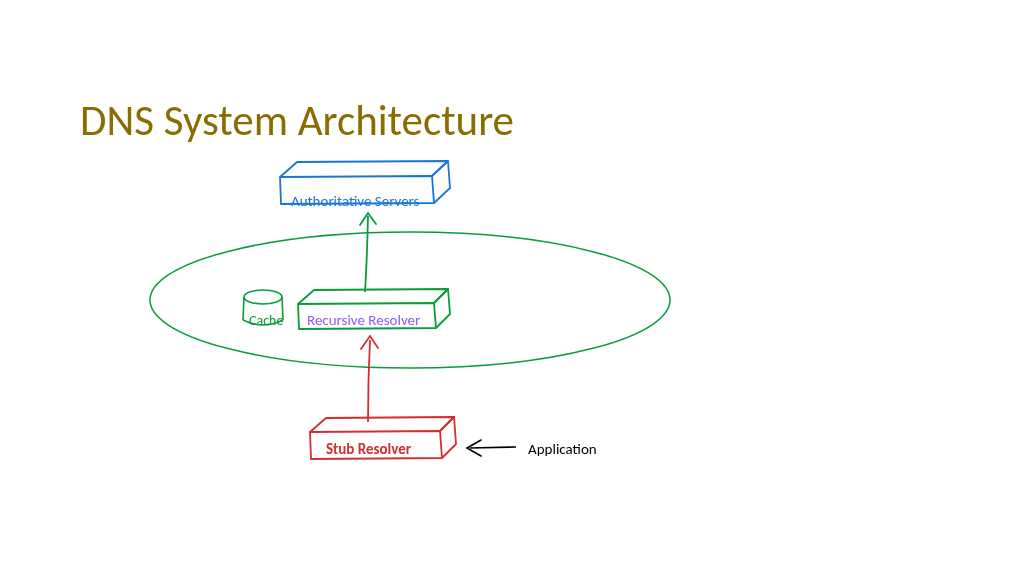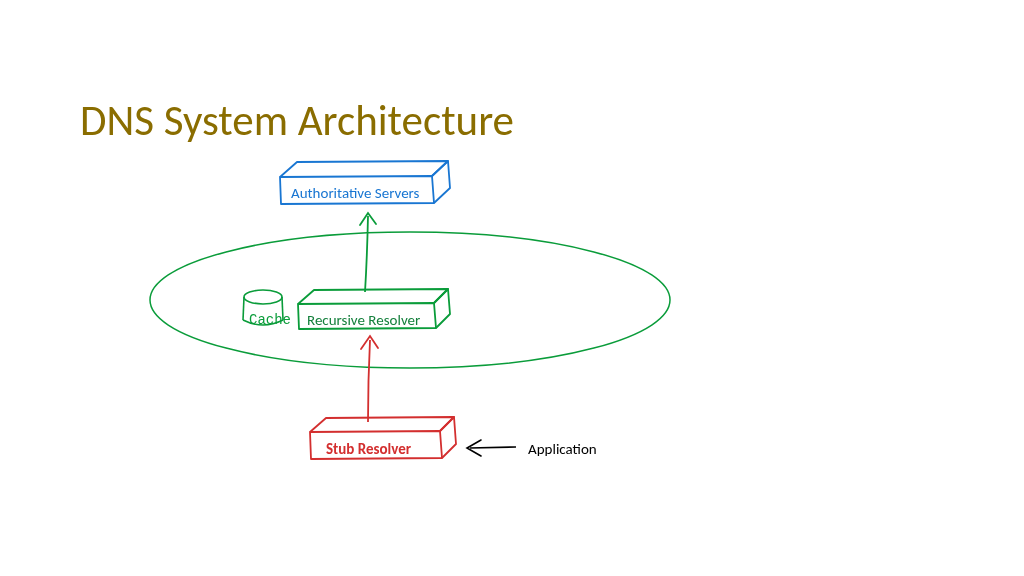--- a/index.html
+++ b/index.html
@@ -25,23 +25,23 @@
       top: 0;
       left: 0;
       width: 1024px;
       height: 576px;
       pointer-events: none;
     }
     .label {
       position: absolute;
       font-size: 15px;
     }
-    .auth-label { color: #1976d2; top: 184px; left: 291px; }
-    .cache-label { color: #0a9c3a; top: 312px; left: 249px; font-size: 14px; font-family: Liberation Mono, monospace; }
-    .recursive-label { color: #15803d; top: 311px; left: 307px; }
+    .auth-label { color: #1976d2; top: 192px; left: 291px; }
+    .cache-label { color: #0a9c3a; top: 312px; left: 249px; font-size: 14px; }
+    .recursive-label { color: #8b5cf6; top: 311px; left: 307px; }
     .stub-label { color: #d32f2f; top: 440px; left: 326px; font-weight: bold; }
     .app-label { color: #000; top: 440px; left: 528px; font-size: 15px; }
   </style>
 </head>
 <body>
 
 <div class="title">DNS System Architecture</div>
 
 <svg class="diagram" viewBox="0 0 1024 576">
 

